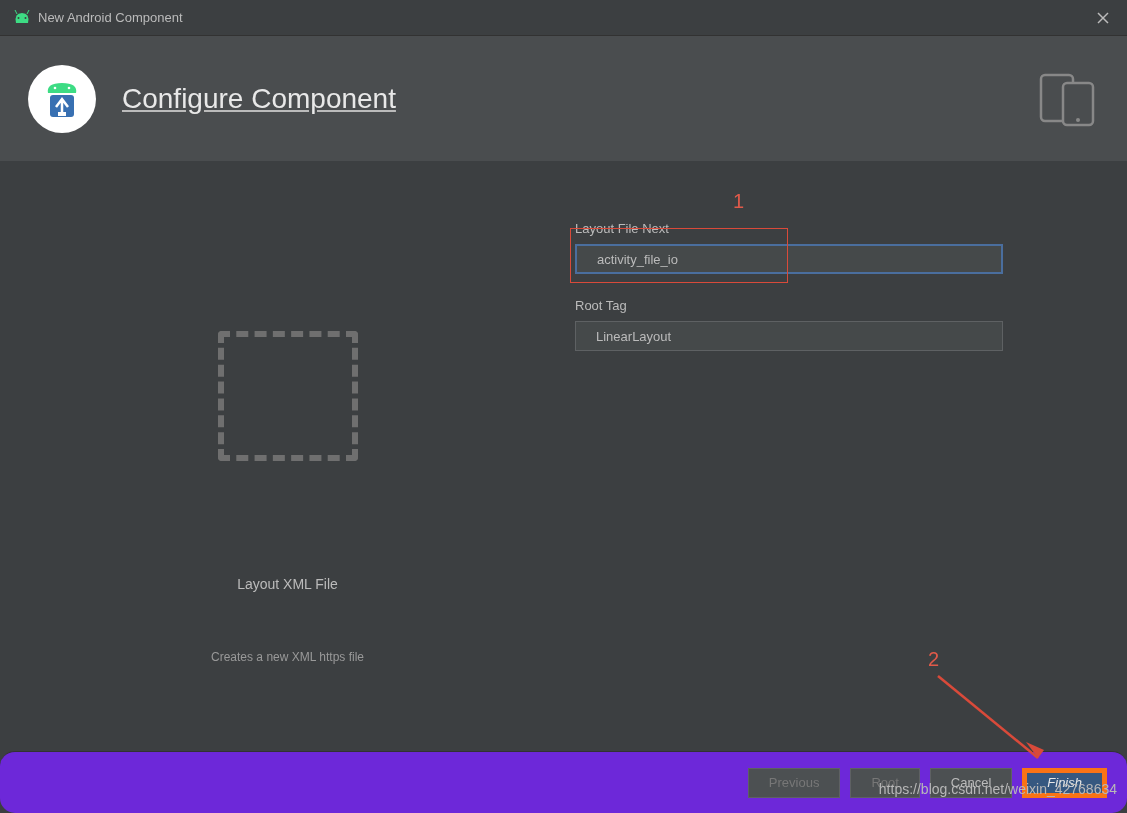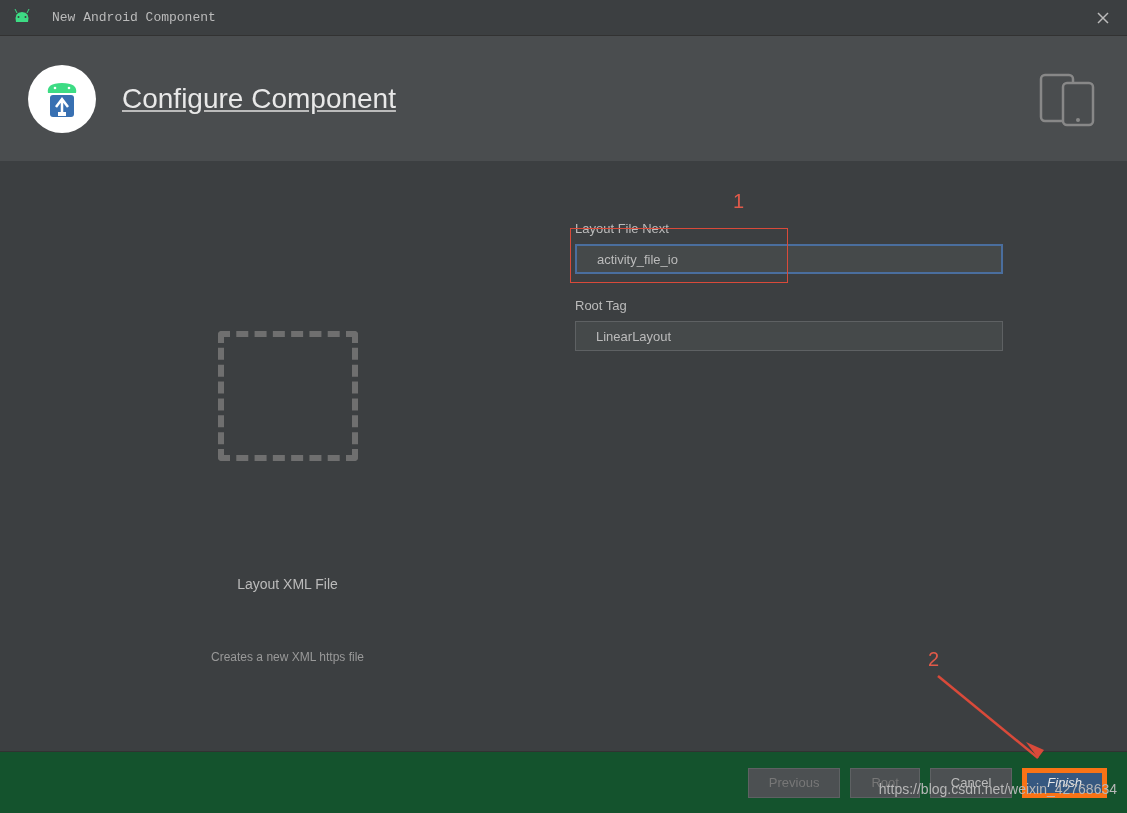--- a/index.html
+++ b/index.html
@@ -21,22 +21,21 @@
       background: #3c3f41;
       display: flex;
       align-items: center;
       padding: 0 12px;
       border-bottom: 1px solid #323232;
       justify-content: space-between;
     }
     .titlebar-left {
       display: flex;
       align-items: center;
-      gap: 20px;
-      font-family: Liberation Mono, monospace;
+      gap: 6px;
     }
     .titlebar-title {
       font-size: 13px;
       color: #bbbbbb;
     }
     .close-icon {
       color: #bbbbbb;
       font-size: 16px;
       cursor: pointer;
       width: 24px;
@@ -144,27 +143,28 @@
       color: #e05a4a;
       font-size: 20px;
       pointer-events: none;
     }
     .arrow-container {
       position: absolute;
       pointer-events: none;
     }
     .footer {
       height: 62px;
-      background: #14532d;
+      background: #6d28d9;
       border-top: 1px solid #323232;
       display: flex;
       align-items: center;
       justify-content: flex-end;
       padding: 0 20px;
       gap: 10px;
+      border-radius: 15px;
     }
     .btn {
       height: 30px;
       padding: 0 20px;
       background: #4c5052;
       border: 1px solid #5e6163;
       color: #bbbbbb;
       font-size: 13px;
       cursor: pointer;
       font-family: inherit;

